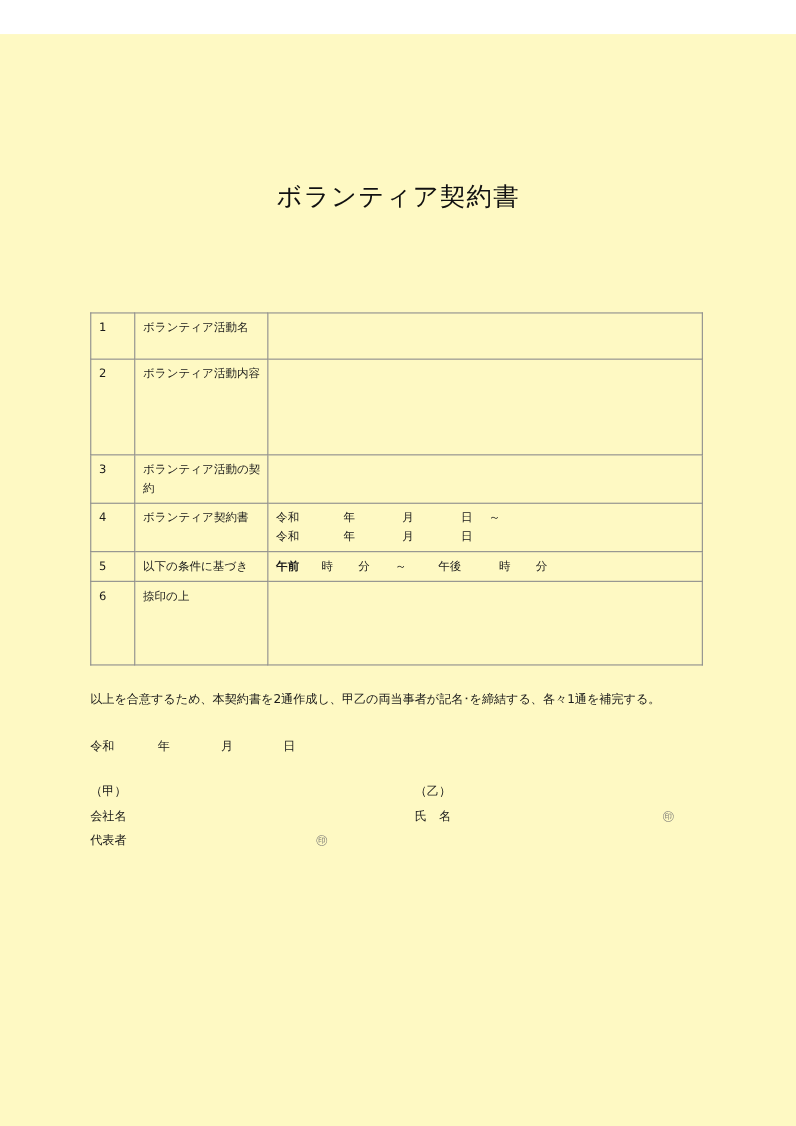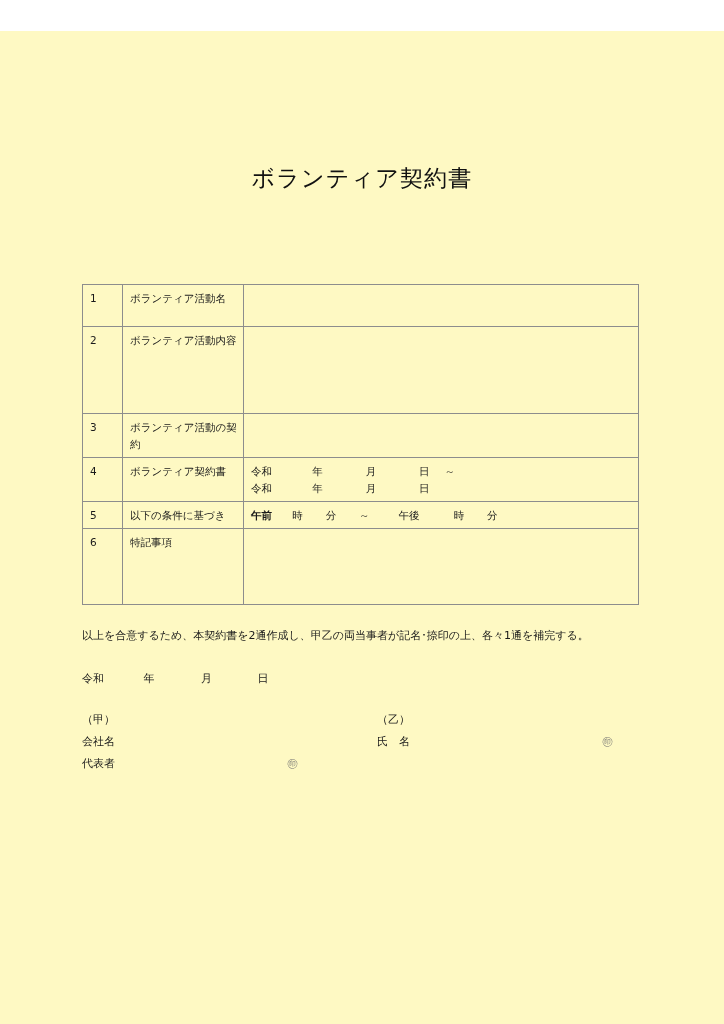--- a/index.html
+++ b/index.html
@@ -236,27 +236,27 @@
             <span class="w-tilde">～</span>
             <span class="w-gogo">午後</span>
             <span class="w-gap-h">時</span>
             <span class="w-gap-min">分</span>
           </div>
         </td>
       </tr>
 
       <tr class="r-h6">
         <td class="cell-no">6</td>
-        <td>特記事項</td>
+        <td>捺印の上</td>
         <td></td>
       </tr>
     </tbody>
   </table>
 
-  <div class="closing">以上を合意するため、本契約書を2通作成し、甲乙の両当事者が記名･捺印の上、各々1通を補完する。</div>
+  <div class="closing">以上を合意するため、本契約書を2通作成し、甲乙の両当事者が記名･を締結する、各々1通を補完する。</div>
 
   <div class="sign-date">
     <span class="sd-reiwa">令和</span>
     <span class="sd-y">年</span>
     <span class="sd-m">月</span>
     <span>日</span>
   </div>
 
   <div class="sig-area">
 

